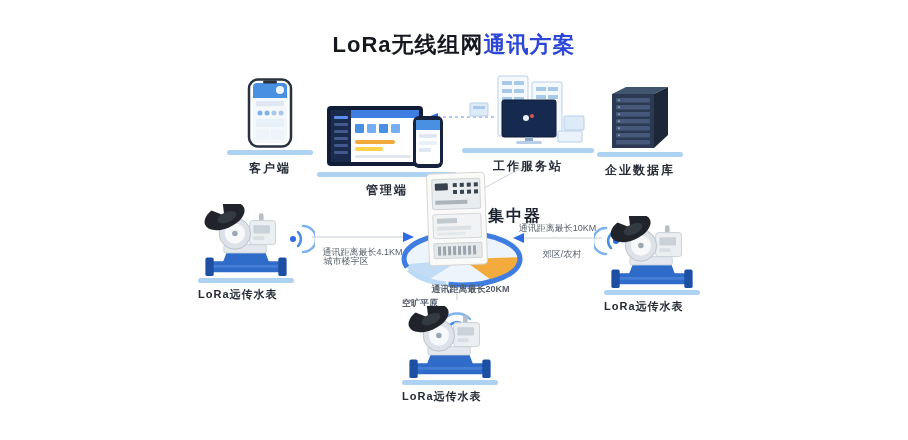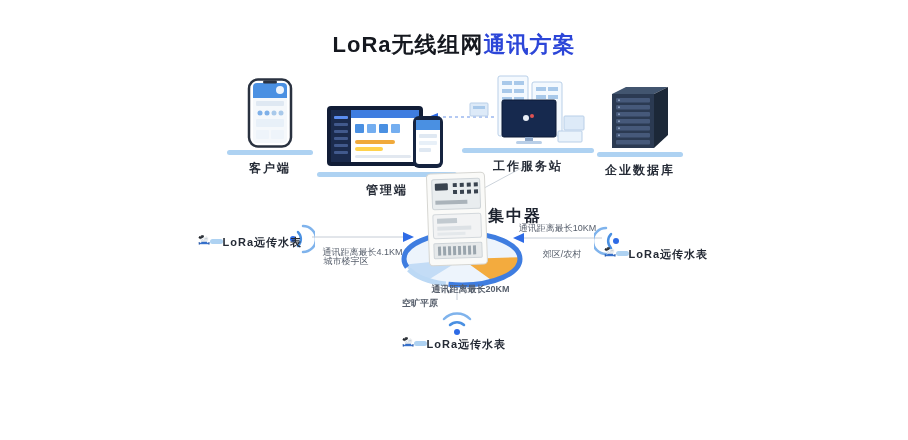--- a/index.html
+++ b/index.html
@@ -37,21 +37,21 @@
   #lt-bottom-d{left:418px;top:283px;width:105px;font-weight:bold;}
   #lt-bottom-e{left:390px;top:297px;width:60px;font-weight:bold;}
 
   
   .signal{position:absolute;}
   #sig-left{left:289px;top:224px;}
   #sig-right{left:594px;top:226px;}
   #sig-bottom{left:436px;top:310px;}
 
   
-  .meter{position:absolute;display:flex;flex-direction:row;align-items:center;width:104px;}
+  .meter{position:absolute;display:flex;flex-direction:column;width:104px;}
   #meter-left{left:198px;top:204px;}
   #meter-right{left:604px;top:216px;}
   #meter-bottom{left:402px;top:306px;}
 </style>
 </head>
 <body>
 
 <svg width="0" height="0" style="position:absolute" aria-hidden="true">
   <defs>
     <symbol id="meter-sym" viewBox="0 0 100 78">

